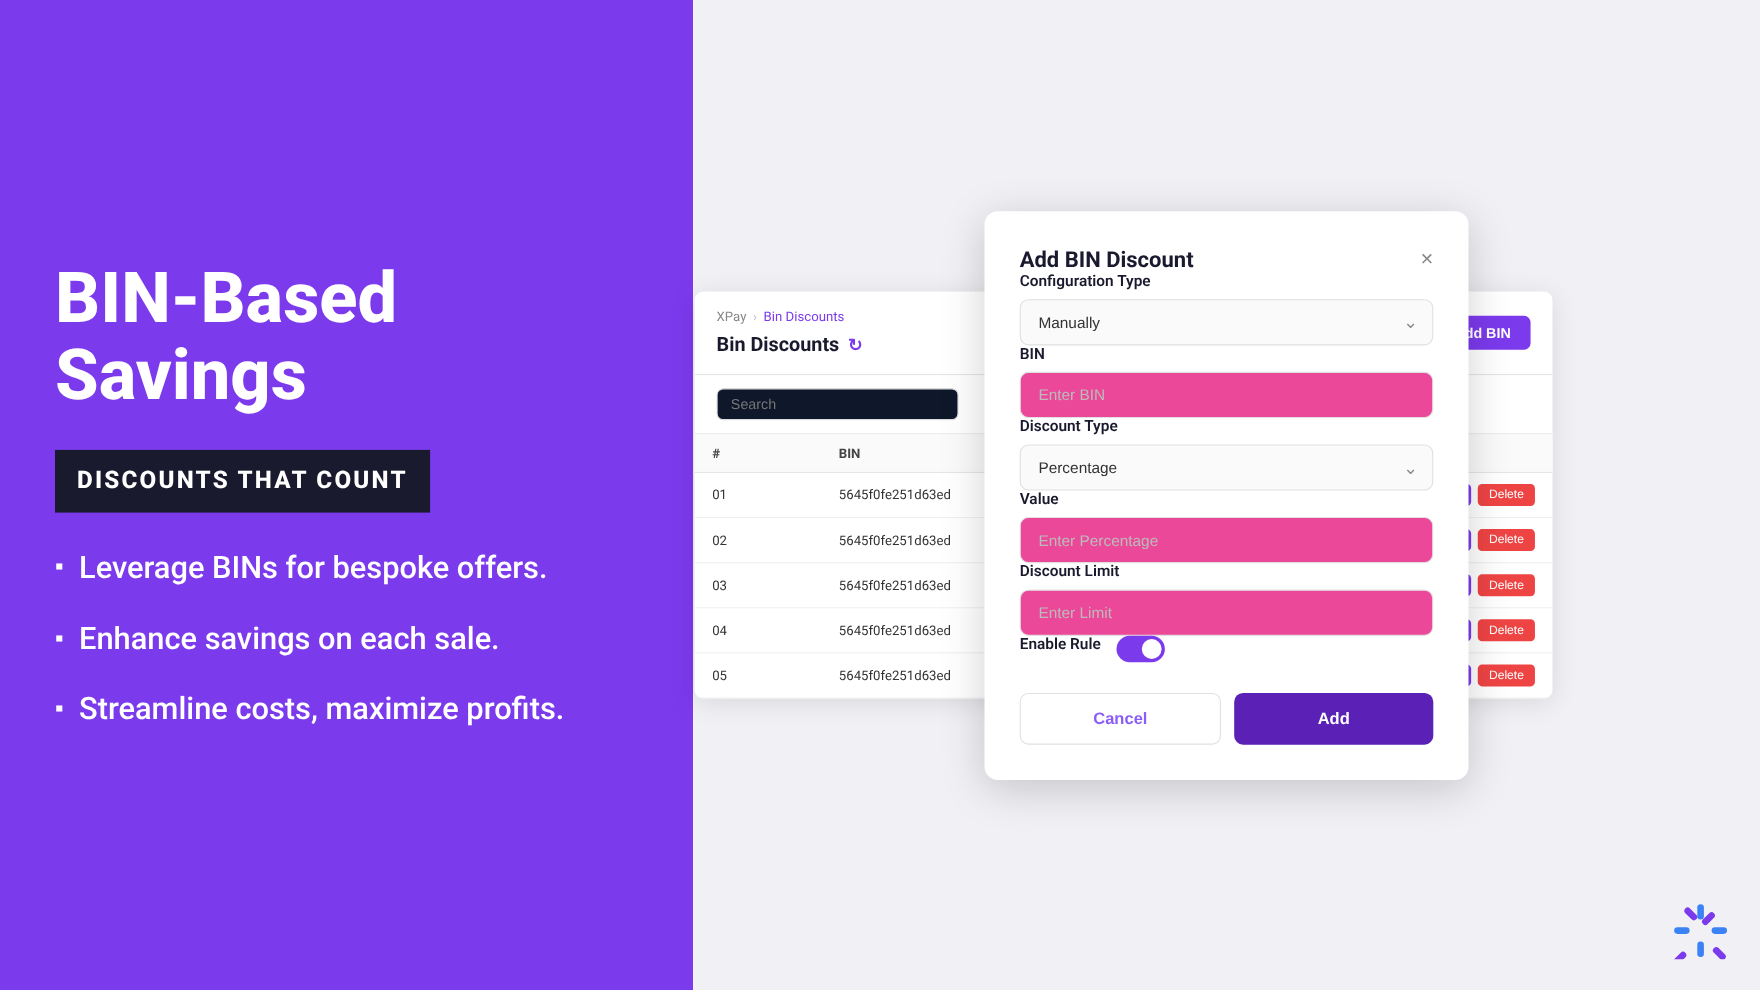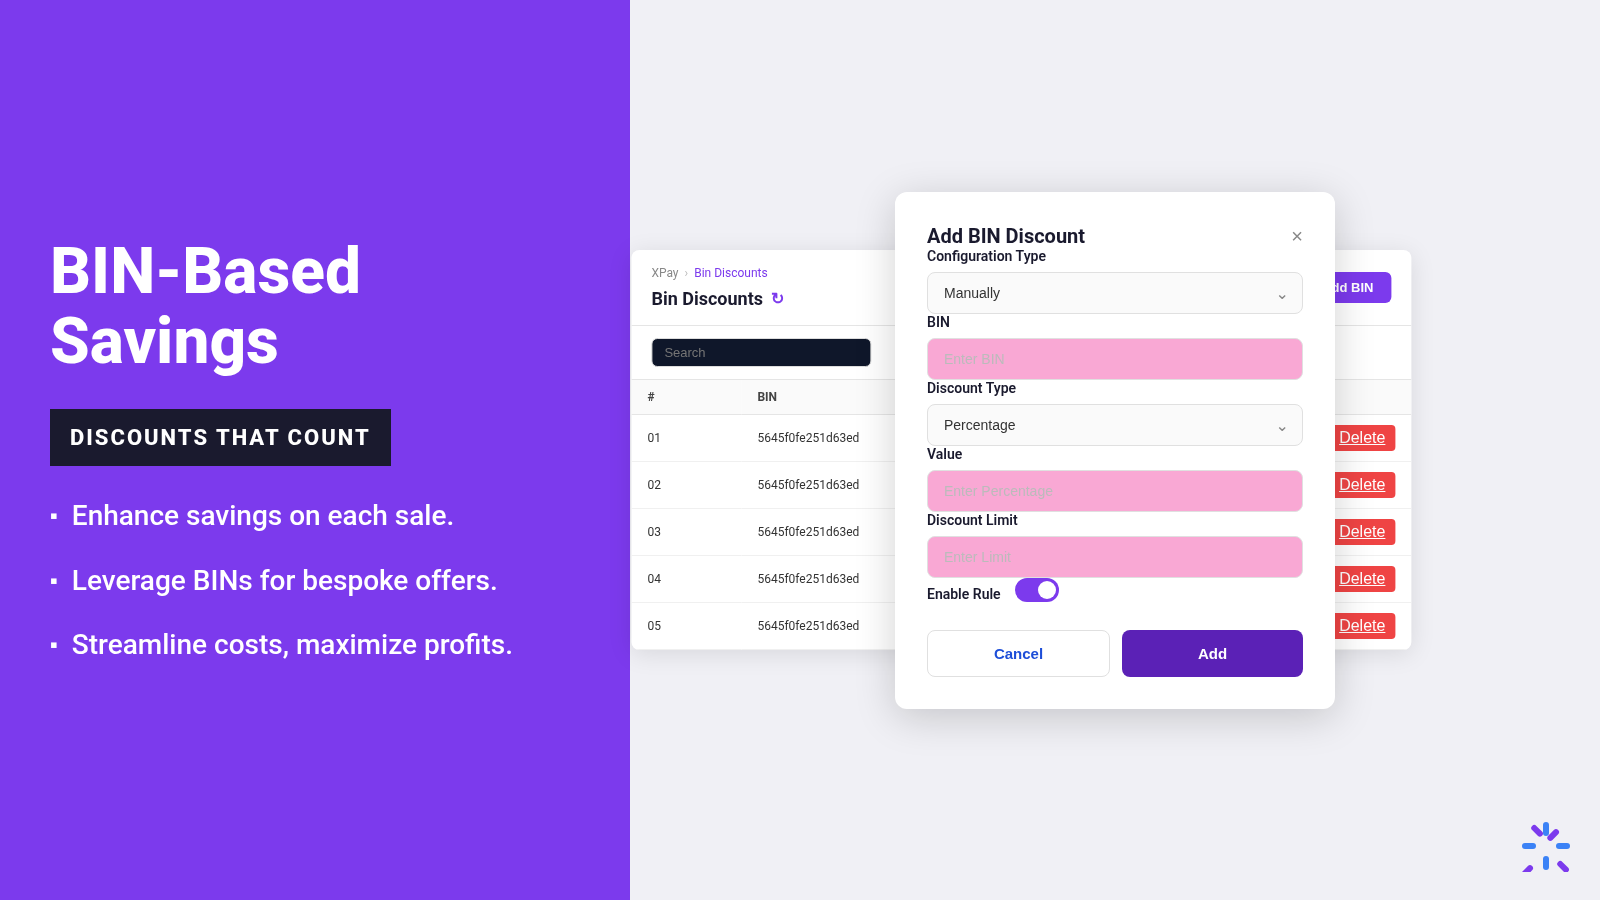--- a/index.html
+++ b/index.html
@@ -172,23 +172,22 @@
       border-radius: 4px;
       font-size: 11px;
       cursor: pointer;
     }
     .delete-btn {
       background: #ef4444;
       color: white;
       border: none;
       padding: 4px 10px;
       border-radius: 4px;
-      font-size: 16px;
-      cursor: pointer;
-      text-decoration: underline;
+      font-size: 11px;
+      cursor: pointer;
     }
     .action-th {
       text-align: right;
       padding-right: 20px;
     }
 
     
     .modal-overlay {
       position: absolute;
       top: 0; left: 0; right: 0; bottom: 0;
@@ -233,21 +232,21 @@
       display: block;
     }
     .form-input {
       width: 100%;
       padding: 12px 16px;
       border: 1.5px solid #e0e0e0;
       border-radius: 8px;
       font-size: 14px;
       color: #333;
       outline: none;
-      background: #f9a8d4;
+      background: #ec4899;
     }
     .form-input::placeholder { color: #bbb; }
     .form-select-wrapper {
       position: relative;
     }
     .form-select {
       width: 100%;
       padding: 12px 16px;
       border: 1.5px solid #e0e0e0;
       border-radius: 8px;
@@ -262,21 +261,21 @@
       position: absolute;
       right: 14px;
       top: 50%;
       transform: translateY(-50%);
       color: #888;
       pointer-events: none;
       font-size: 16px;
     }
     .enable-rule-row {
       display: flex;
-      align-items: flex-end;
+      align-items: flex-start;
       gap: 14px;
       margin-bottom: 28px;
     }
     .toggle {
       width: 44px;
       height: 24px;
       background: #7c3aed;
       border-radius: 12px;
       position: relative;
       cursor: pointer;
@@ -298,21 +297,21 @@
       gap: 12px;
     }
     .cancel-btn {
       flex: 1;
       padding: 14px;
       border: 1.5px solid #e0e0e0;
       border-radius: 8px;
       background: white;
       font-size: 15px;
       font-weight: 600;
-      color: #1d4ed8;
+      color: #8b5cf6;
       cursor: pointer;
     }
     .add-btn {
       flex: 1;
       padding: 14px;
       border: none;
       border-radius: 8px;
       background: #5b21b6;
       font-size: 15px;
       font-weight: 700;
@@ -338,22 +337,22 @@
 
 <div class="left-panel">
   <div>
     <h1>
       <span>BIN-Based</span><br>
       <span>Savings</span>
     </h1>
   </div>
   <div class="badge">DISCOUNTS THAT COUNT</div>
   <ul class="bullet-list">
+    <li>Leverage BINs for bespoke offers.</li>
     <li>Enhance savings on each sale.</li>
-    <li>Leverage BINs for bespoke offers.</li>
     <li>Streamline costs, maximize profits.</li>
   </ul>
 </div>
 
 <div class="right-panel">
 
   <div class="bg-table-card">
     <div class="bg-table-header">
       <div>
         <div class="breadcrumb-bar">

